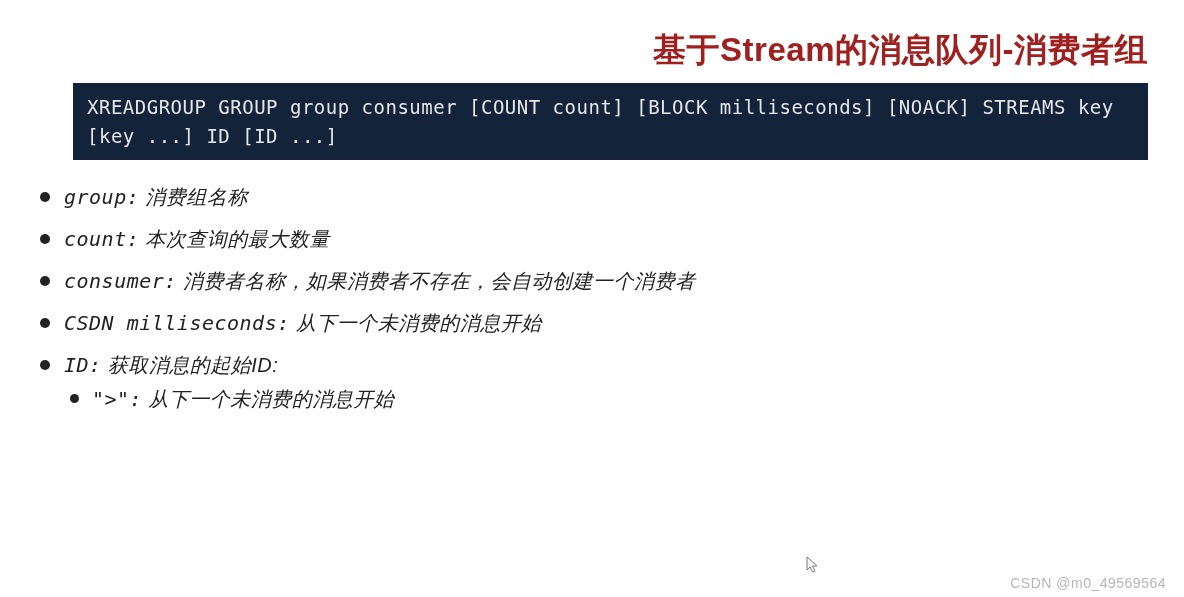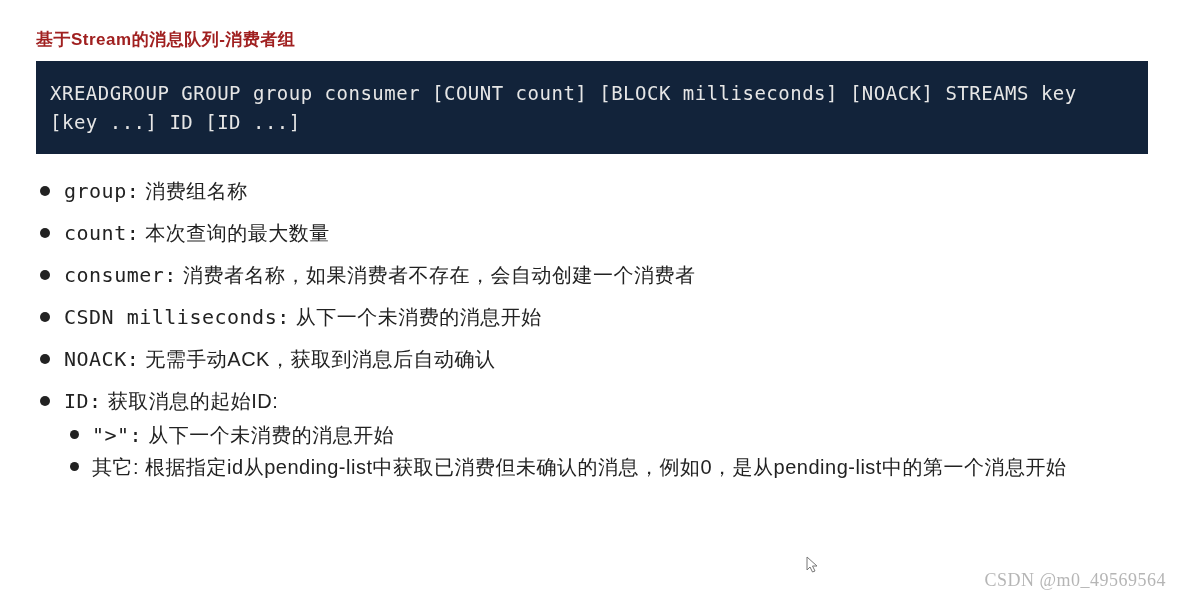--- a/index.html
+++ b/index.html
@@ -1,31 +1,32 @@
 <!DOCTYPE html>
 <html><head>
 <meta charset="utf-8">
 <style>
   * { margin: 0; padding: 0; box-sizing: border-box; }
   html, body { width: 1184px; height: 597px; background: #fff; font-family: "Helvetica Neue", Arial, "PingFang SC", "Microsoft YaHei", sans-serif; color: #222; }
   .page { padding: 28px 36px 0 36px; }
-  .title { color: #a02020; font-weight: 700; font-size: 17px; letter-spacing: 0.5px; }
+  .title { color: #a02020; font-weight: 700; font-size: 33px; letter-spacing: 0.5px; text-align: right; }
   .subtitle { margin-top: 38px; font-size: 20px; color: #222; letter-spacing: 1px; }
   .codeblock {
     margin-top: 10px;
     background: #12233a;
     color: #e6e6e6;
     font-family: "Menlo", "Consolas", monospace;
     font-size: 19px;
-    padding: 18px 14px;
+    padding: 10px 14px;
     line-height: 1.5;
     white-space: pre-wrap;
     letter-spacing: 0.5px;
+    margin-left: 37px;
   }
-  ul.main { list-style: none; margin-top: 22px; }
+  ul.main { list-style: none; margin-top: 22px; font-style: italic; }
   ul.main > li { position: relative; padding-left: 28px; font-size: 20px; line-height: 1.5; margin-bottom: 12px; letter-spacing: 0.5px; }
   ul.main > li::before {
     content: "";
     position: absolute;
     left: 4px; top: 10px;
     width: 10px; height: 10px;
     background: #222;
     border-radius: 50%;
   }
   ul.sub { list-style: none; margin-top: 4px; }
@@ -36,22 +37,22 @@
     left: 6px; top: 10px;
     width: 9px; height: 9px;
     background: #222;
     border-radius: 50%;
   }
   .mono { font-family: "Menlo", "Consolas", monospace; }
   .watermark {
     position: absolute;
     right: 18px; bottom: 6px;
     color: rgba(120,120,120,0.55);
-    font-size: 18px;
-    font-family: Liberation Serif, serif;
+    font-size: 14px;
+    font-family: Liberation Sans, sans-serif;
     letter-spacing: 0.5px;
   }
   .cursor {
     position: absolute;
     left: 806px; top: 556px;
     width: 14px; height: 18px;
     pointer-events: none;
   }
 </style>
 </head>
@@ -59,26 +60,24 @@
 
 <div class="page">
   <div class="title">基于Stream的消息队列-消费者组</div>
   <div class="codeblock">XREADGROUP GROUP group consumer [COUNT count] [BLOCK milliseconds] [NOACK] STREAMS key [key ...] ID [ID ...]</div>
 
   <ul class="main">
     <li><span class="mono">group:</span><span> 消费组名称</span></li>
     <li><span class="mono">count:</span><span> 本次查询的最大数量</span></li>
     <li><span class="mono">consumer:</span><span> 消费者名称，如果消费者不存在，会自动创建一个消费者</span></li>
     <li><span class="mono">CSDN milliseconds:</span><span> 从下一个未消费的消息开始</span></li>
-    <li><span class="mono">NOACK:</span><span> 无需手动ACK，获取到消息后自动确认</span></li>
     <li>
       <span class="mono">ID:</span><span> 获取消息的起始ID:</span>
       <ul class="sub">
         <li><span class="mono">"&gt;":</span><span> 从下一个未消费的消息开始</span></li>
-        <li><span>其它:</span><span> 根据指定id从pending-list中获取已消费但未确认的消息，例如0，是从pending-list中的第一个消息开始</span></li>
       </ul>
     </li>
   </ul>
 </div>
 
 <div class="watermark">CSDN @m0_49569564</div>
 
 <svg class="cursor" viewBox="0 0 14 18">
   <path d="M1 1 L1 14 L4 11 L6.5 16 L9 15 L6.5 10 L11 10 Z" fill="#ffffff" stroke="#777" stroke-width="1"></path>
 </svg>

